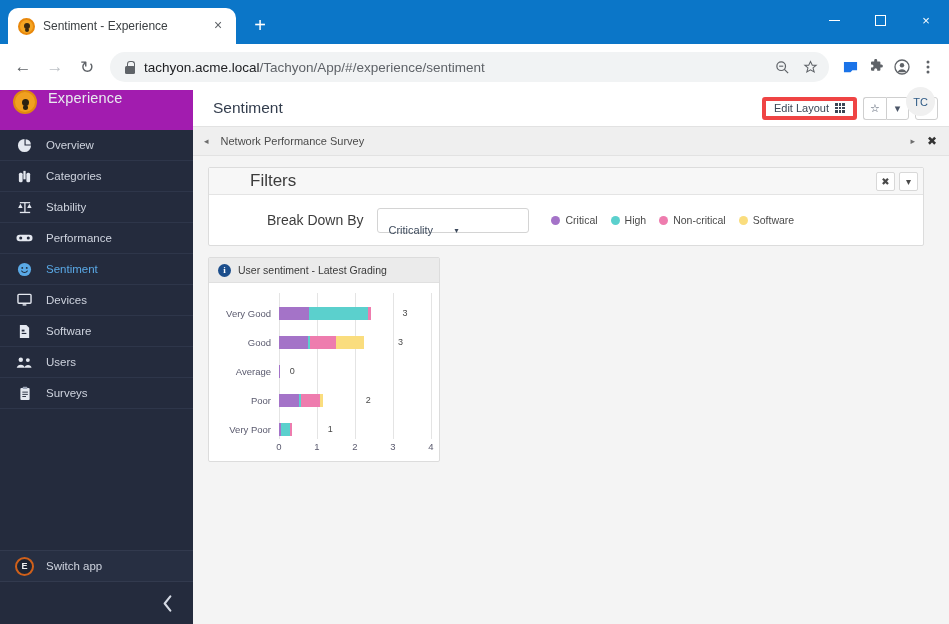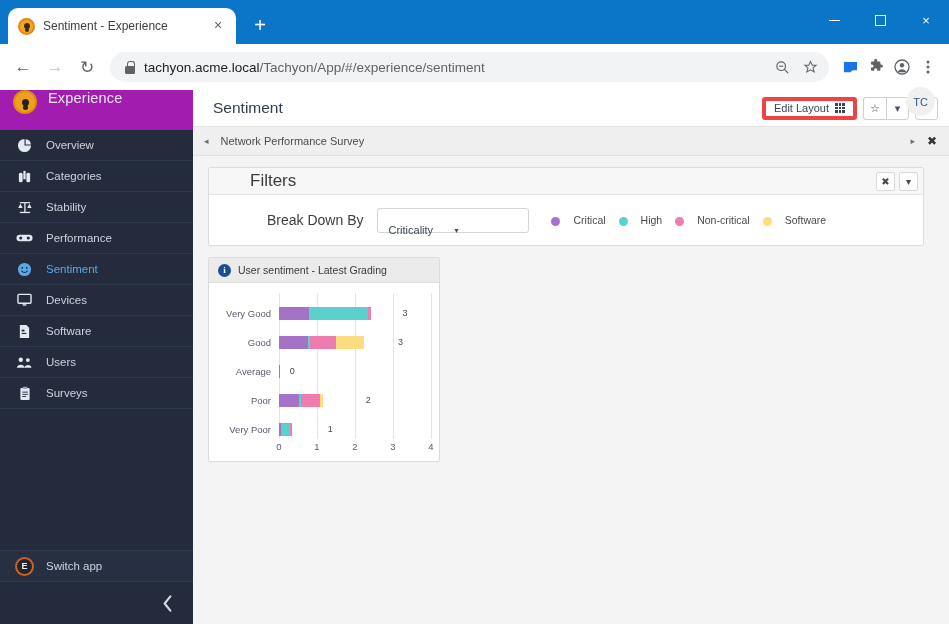--- a/index.html
+++ b/index.html
@@ -196,21 +196,21 @@
   }
   .field-label { font-size: 14px; color: #3d3d3d; padding-left: 44px; }
   .select {
     width: 152px; height: 25px; border: 1px solid #d4d4d4; background: #fff;
     border-radius: 3px; display: flex; align-items: center;
     padding: 0 8px 0 10px; font-size: 11px; color: #3d4a5c;
   }
   .select span { flex: 1; margin-top: 20px; }
   .caret { font-size: 8px; color: #3d4a5c; }
   .legend { display: flex; align-items: center; gap: 13px; margin-left: 8px; }
-  .leg { display: flex; align-items: flex-end; gap: 13px; font-size: 10.5px;
+  .leg { display: flex; align-items: center; gap: 5px; font-size: 10.5px;
          color: #4a4a4a; }
   .dot { width: 9px; height: 9px; border-radius: 50%; flex: none; }
 
   
   .chartcard { width: 232px; margin-top: 11px; }
   .chart-head {
     height: 25px; background: #ebebeb; border-bottom: 1px solid #e0e0e0;
     display: flex; align-items: center; gap: 7px; padding: 0 9px;
   }
   .info-ico {

